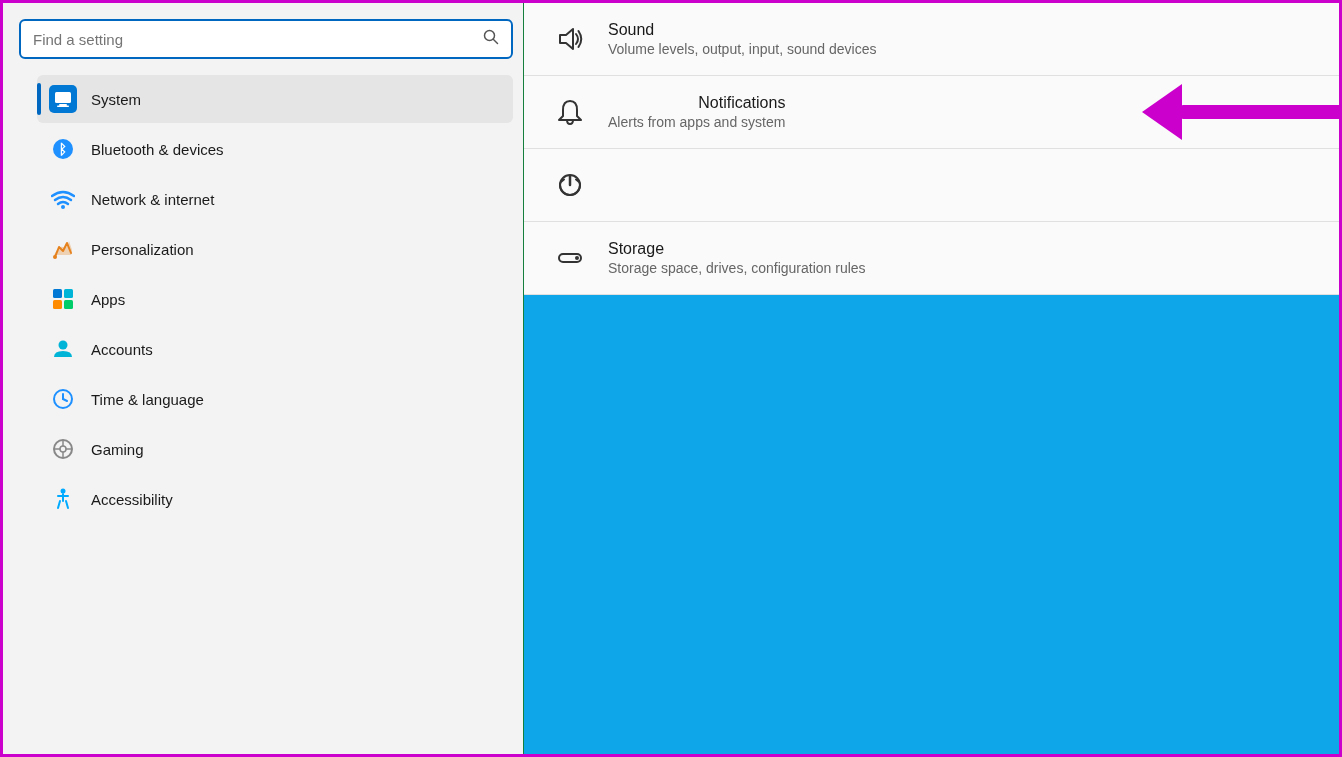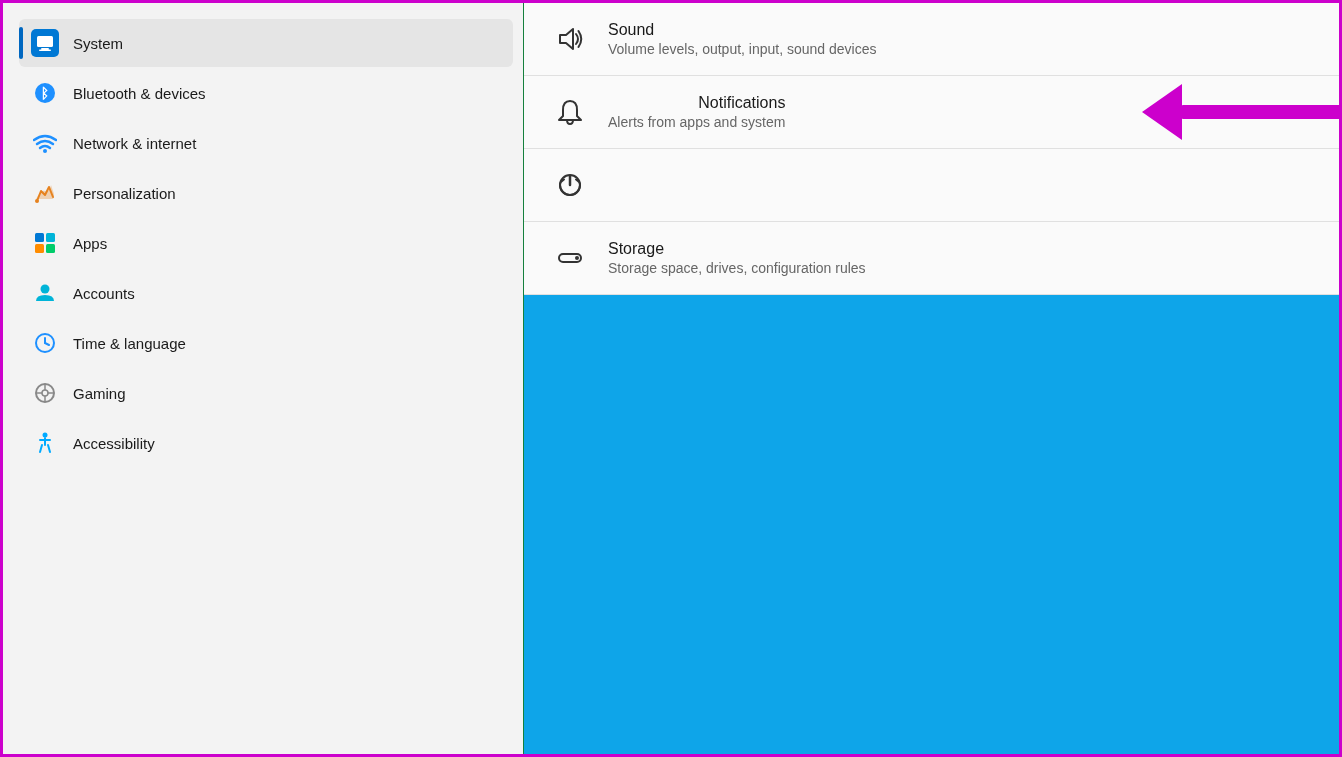--- a/index.html
+++ b/index.html
@@ -49,20 +49,21 @@
     .nav-item {
       display: flex;
       align-items: center;
       gap: 14px;
       padding: 10px 12px;
       border-radius: 6px;
       cursor: pointer;
       font-size: 15px;
       color: #1a1a1a;
       position: relative;
+      margin-left: 18px;
     }
     .nav-item.active {
       background: #e5e5e5;
     }
     .nav-item.active::before {
       content: '';
       position: absolute;
       left: 0;
       top: 8px;
       bottom: 8px;
@@ -201,20 +202,29 @@
     
     svg {
       display: inline-block;
     }
   </style>
 </head>
 <body>
 
 <div class="sidebar">
 
+  <div class="search-box">
+    <input type="text" placeholder="Find a setting" style="">
+    <span class="search-icon-svg">
+      <svg width="16" height="16" viewBox="0 0 16 16" fill="none">
+        <circle cx="6.5" cy="6.5" r="5" stroke="#555" stroke-width="1.5"></circle>
+        <line x1="10.5" y1="10.5" x2="14.5" y2="14.5" stroke="#555" stroke-width="1.5" stroke-linecap="round"></line>
+      </svg>
+    </span>
+  </div>
 
   <div class="nav-item active">
     <div class="nav-icon icon-system">
       <svg width="18" height="18" viewBox="0 0 18 18" fill="white">
         <rect x="1" y="2" width="16" height="11" rx="1.5" fill="white"></rect>
         <rect x="5" y="14" width="8" height="2" rx="1" fill="white"></rect>
         <rect x="3" y="15.5" width="12" height="1.5" rx="0.75" fill="white"></rect>
       </svg>
     </div>
     <span class="nav-label">System</span>

